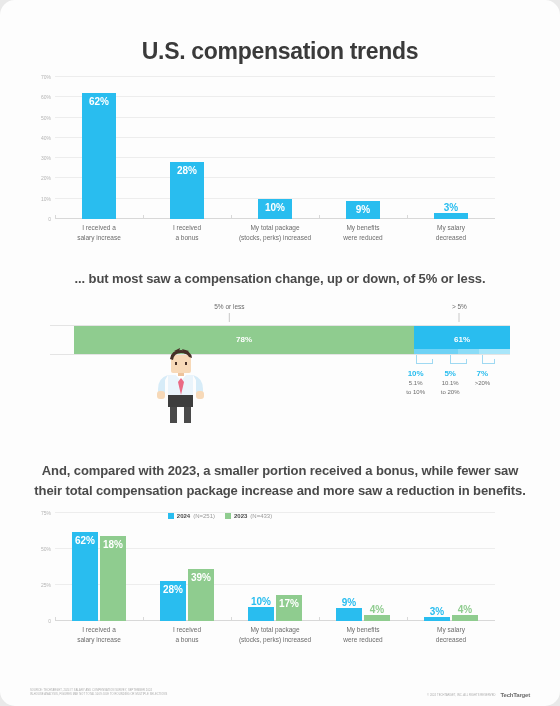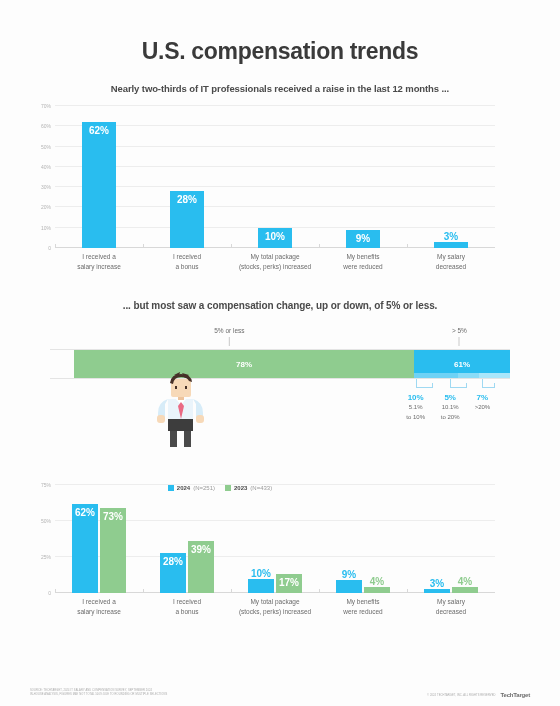--- a/index.html
+++ b/index.html
@@ -7,41 +7,42 @@
     width: 560px; height: 706px;
     background: #e9e9e9;
     font-family: "Liberation Sans", sans-serif;
     overflow: hidden;
   }
   .page {
     position: relative;
     width: 560px; height: 706px;
     background: #fdfdfd;
     padding: 0 30px;
+    border-radius: 15px;
   }
   
   .title {
     text-align: center;
     font-size: 23px;
     font-weight: bold;
     color: #3a3a3a;
     letter-spacing: -0.3px;
     padding-top: 38px;
   }
   .subhead {
     text-align: center;
     font-size: 9.5px;
     font-weight: bold;
     color: #4a4a4a;
     margin-top: 18px;
     letter-spacing: -0.1px;
   }
   .section-head {
     text-align: center;
-    font-size: 10px;
+    font-size: 13px;
     font-weight: bold;
     color: #4a4a4a;
     line-height: 1.55;
     letter-spacing: -0.1px;
   }
 
   
   .chart { position: relative; margin: 0 auto; }
   .grid-line {
     position: absolute; left: 0; right: 0;
@@ -239,21 +240,20 @@
     color: #6b6b6b;
     letter-spacing: -0.2px;
   }
 </style>
 </head>
 <body>
 
 <div class="page">
 
   <div class="title">U.S. compensation trends</div>
-  <div class="subhead">Nearly two-thirds of IT professionals received a raise in the last 12 months ...</div>
 
   <div class="chart" id="chart1" style="width:440px;height:142px;margin-top:12px;margin-left:25px;">
       <div class="grid-line base" style="bottom: 0px;">
         <span class="ytick">0</span>
       </div>
       <div class="grid-line" style="bottom: 20.2857px;">
         <span class="ytick">10%</span>
       </div>
       <div class="grid-line" style="bottom: 40.5714px;">
         <span class="ytick">20%</span>
@@ -405,20 +405,22 @@
 
       <path d="M20 12 q1 -9 11 -9 q10 0 11 8 l-3 -1 q-2 -4 -8 -4 q-7 0 -8 7 z" fill="#463028"></path>
       <path d="M24 4 l6 -3 l-1 4 z M32 2 l7 2 l-4 3 z" fill="#463028"></path>
 
       <rect x="25" y="15" width="2" height="3" fill="#463028"></rect>
       <rect x="35" y="15" width="2" height="3" fill="#463028"></rect>
     </svg>
   </div>
 
   <div class="section-head" style="margin-top:58px;">
+    <div>And, compared with 2023, a smaller portion received a bonus, while fewer saw</div>
+    <div>their total compensation package increase and more saw a reduction in benefits.</div>
   </div>
 
   <div class="legend" id="legend" style="margin-top:12px;padding-right:120px;">
       <div class="legend-item">
         <span class="swatch" style="background: rgb(41, 189, 239);"></span>
         <span class="legend-year">2024</span>
         <span class="legend-n">(N=251)</span>
       </div>
       <div class="legend-item">
         <span class="swatch" style="background: rgb(143, 204, 143);"></span>
@@ -439,36 +441,36 @@
       </div>
       <div class="grid-line" style="bottom: 108px;">
         <span class="ytick">75%</span>
       </div>
       <div class="bars">
         <div class="bargroup">
           <div class="bar" style="width: 26px; height: 89.28px; background: rgb(41, 189, 239);">
             <span class="bar-label">62%</span>
           </div>
           <div class="bar" style="width: 26px; height: 84.96px; background: rgb(143, 204, 143);">
-            <span class="bar-label">73%</span>
+            <span class="bar-label">18%</span>
           </div>
         </div>
         <div class="bargroup">
           <div class="bar" style="width: 26px; height: 40.32px; background: rgb(41, 189, 239);">
             <span class="bar-label">28%</span>
           </div>
           <div class="bar" style="width: 26px; height: 51.84px; background: rgb(143, 204, 143);">
             <span class="bar-label">39%</span>
           </div>
         </div>
         <div class="bargroup">
           <div class="bar" style="width: 26px; height: 14.4px; background: rgb(41, 189, 239);">
             <span class="bar-label outside blue">10%</span>
           </div>
-          <div class="bar" style="width: 26px; height: 19px; background: rgb(143, 204, 143);">
+          <div class="bar" style="width: 26px; height: 26px; background: rgb(143, 204, 143);">
             <span class="bar-label">17%</span>
           </div>
         </div>
         <div class="bargroup">
           <div class="bar" style="width: 26px; height: 12.96px; background: rgb(41, 189, 239);">
             <span class="bar-label outside blue">9%</span>
           </div>
           <div class="bar" style="width: 26px; height: 5.76px; background: rgb(143, 204, 143);">
             <span class="bar-label outside">4%</span>
           </div>

